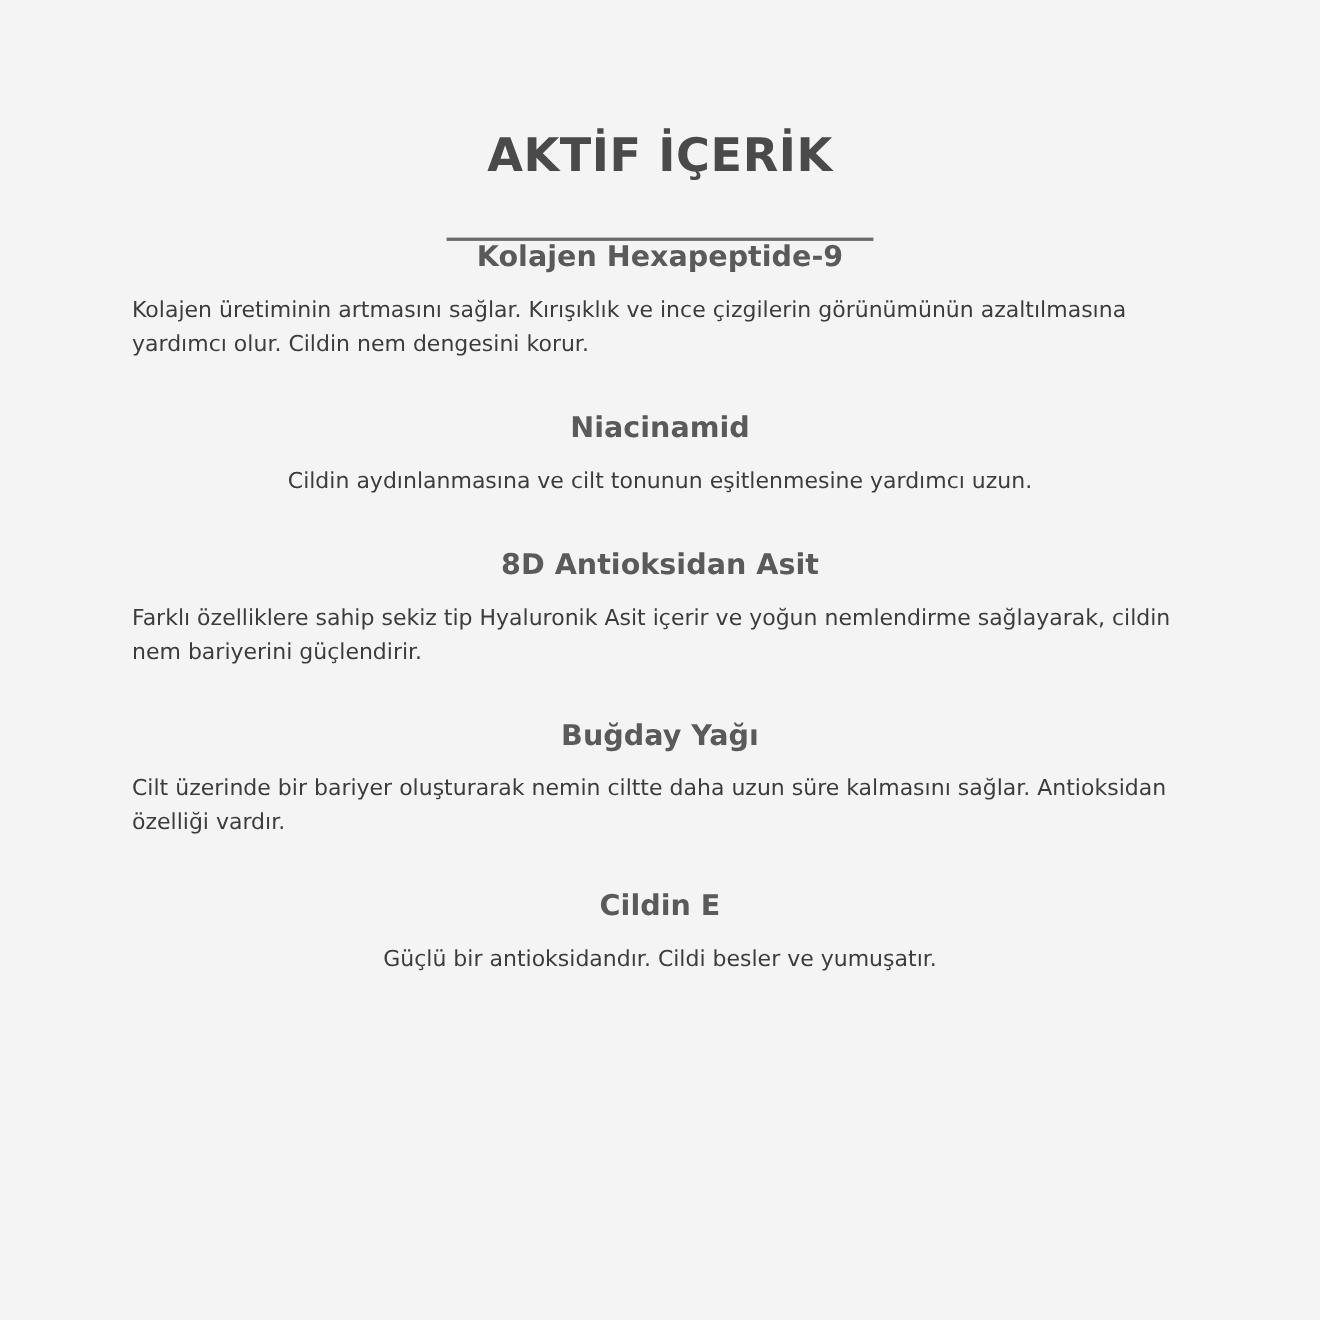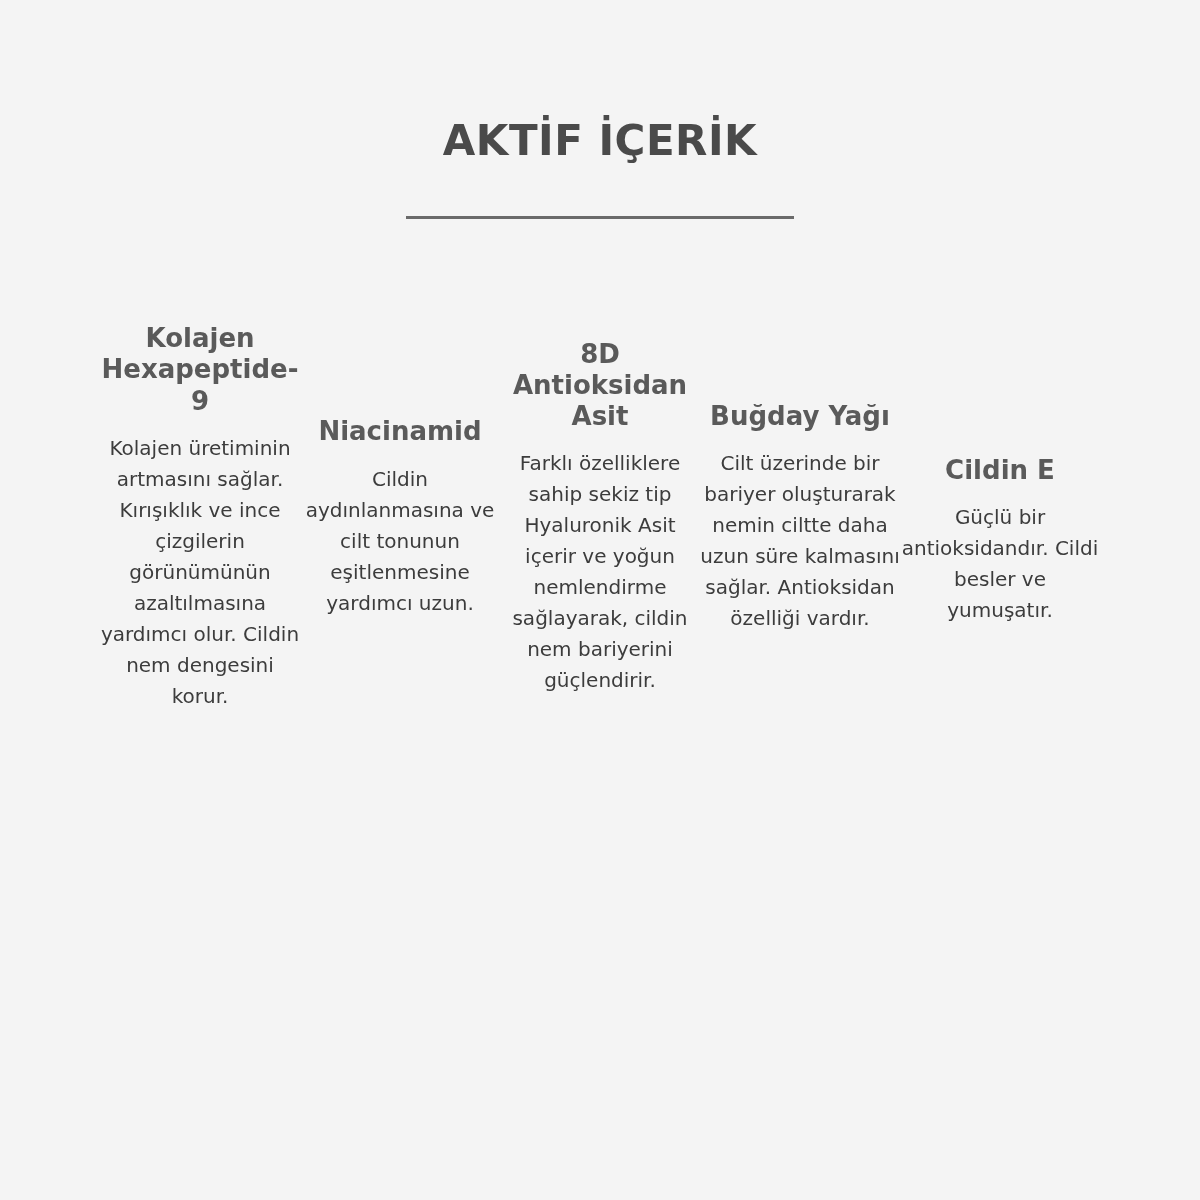--- a/index.html
+++ b/index.html
@@ -36,24 +36,23 @@
     text-align: center;
     line-height: 1.1;
   }
   .title-rule {
     width: 388px;
     height: 3px;
     background: #6a6a6a;
     margin-top: 34px;
   }
   .sections {
-    margin-top: 104px;
     width: 1000px;
     display: flex;
-    flex-direction: row;
+    flex-direction: column;
     align-items: center;
   }
   .section {
     width: 100%;
     display: flex;
     flex-direction: column;
     align-items: center;
     margin-bottom: 46px;
   }
   .section:last-child {
@@ -64,21 +63,20 @@
     font-weight: 700;
     color: #5a5a5a;
     text-align: center;
     line-height: 1.2;
     margin-bottom: 16px;
   }
   .section-body {
     font-size: 20px;
     font-weight: 400;
     color: #3c3c3c;
-    text-align: center;
     line-height: 1.55;
     max-width: 960px;
   }
 </style>
 </head>
 <body>
 
 <div class="page">
 
   <div class="title-block">

